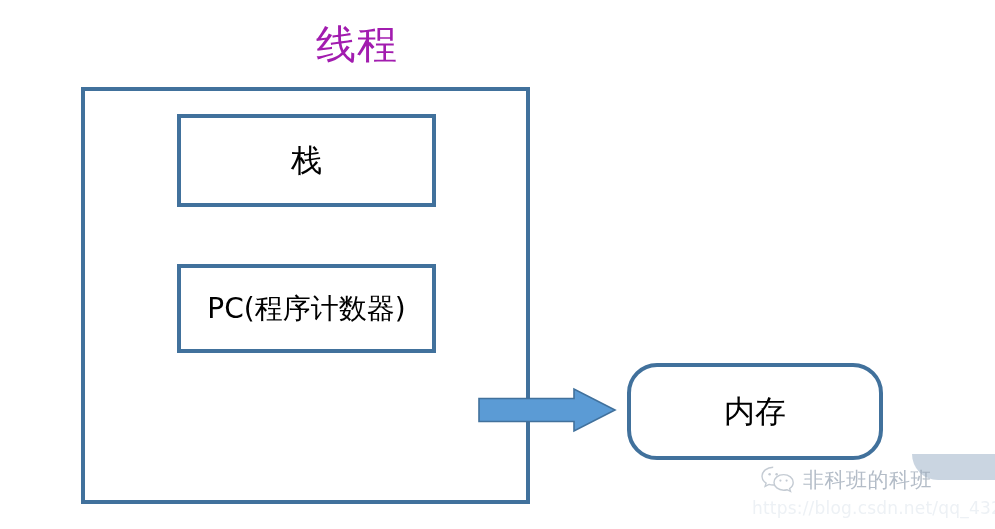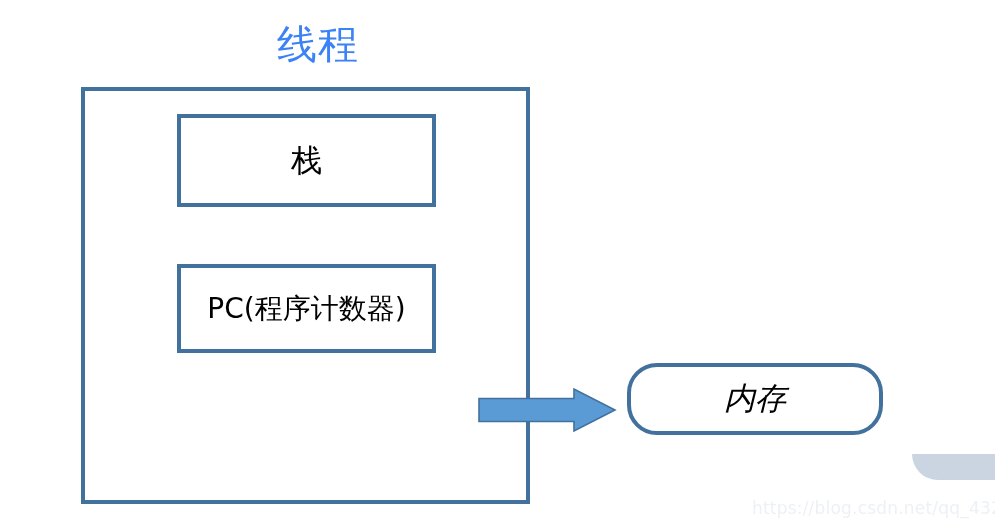--- a/index.html
+++ b/index.html
@@ -17,24 +17,24 @@
     background: #ffffff;
     overflow: hidden;
   }
 
   
   .diagram-title {
     position: absolute;
     left: 238px;
     top: 18px;
     width: 160px;
-    text-align: center;
+    text-align: right;
     font-size: 40px;
     line-height: 52px;
-    color: #3b82f6;
+    color: #a21caf;
     letter-spacing: 1px;
     white-space: nowrap;
   }
 
   
   .thread-container {
     position: absolute;
     left: 81px;
     top: 87px;
     width: 449px;
@@ -84,32 +84,31 @@
     height: 46px;
   }
   .arrow-wrap svg { display: block; }
 
   
   .memory-box {
     position: absolute;
     left: 627px;
     top: 363px;
     width: 256px;
-    height: 72px;
+    height: 97px;
     border: 4px solid #41719C;
     border-radius: 30px;
     box-sizing: border-box;
     background: #ffffff;
     display: flex;
     align-items: center;
     justify-content: center;
     font-size: 31px;
     color: #000000;
     white-space: nowrap;
-    font-style: italic;
   }
 
   
   .watermark {
     position: absolute;
     left: 752px;
     top: 463px;
     width: 243px;
     height: 62px;
     pointer-events: none;
@@ -176,16 +175,31 @@
       <polygon points="1,11.5 96,11.5 96,2 137,23 96,44 96,34.5 1,34.5" fill="#5B9BD5" stroke="#41719C" stroke-width="1.6" stroke-linejoin="miter"></polygon>
     </svg>
   </div>
 
   <div class="memory-box">
     <span>内存</span>
   </div>
 
   <div class="watermark">
     <div class="wm-swoosh"></div>
+    <div class="wm-row">
+      <svg class="wm-logo" viewBox="0 0 36 30">
+        <g fill="none" stroke="#8a98a8" stroke-width="1.4">
+          <path d="M13.2 2.2C6.9 2.2 2 6.3 2 11.2c0 2.8 1.6 5.3 4.1 6.9L5.1 21.4l3.9-2.0c1.3.4 2.7.6 4.2.6.4 0 .8 0 1.2-.05"></path>
+          <path d="M23.6 9.6c-5.3 0-9.6 3.5-9.6 7.8 0 4.3 4.3 7.8 9.6 7.8 1.2 0 2.4-.2 3.5-.5l3.4 1.7-.9-2.9c2.1-1.4 3.6-3.6 3.6-6.1 0-4.3-4.3-7.8-9.6-7.8z"></path>
+        </g>
+        <g fill="#8a98a8">
+          <circle cx="9.6" cy="9.2" r="1.25"></circle>
+          <circle cx="16.6" cy="9.2" r="1.25"></circle>
+          <circle cx="20.4" cy="15.6" r="1.1"></circle>
+          <circle cx="26.6" cy="15.6" r="1.1"></circle>
+        </g>
+      </svg>
+      <span class="wm-name">非科班的科班</span>
+    </div>
     <div class="wm-url">https://blog.csdn.net/qq_43265017</div>
   </div>
 
 </div>
 
 </body></html>

